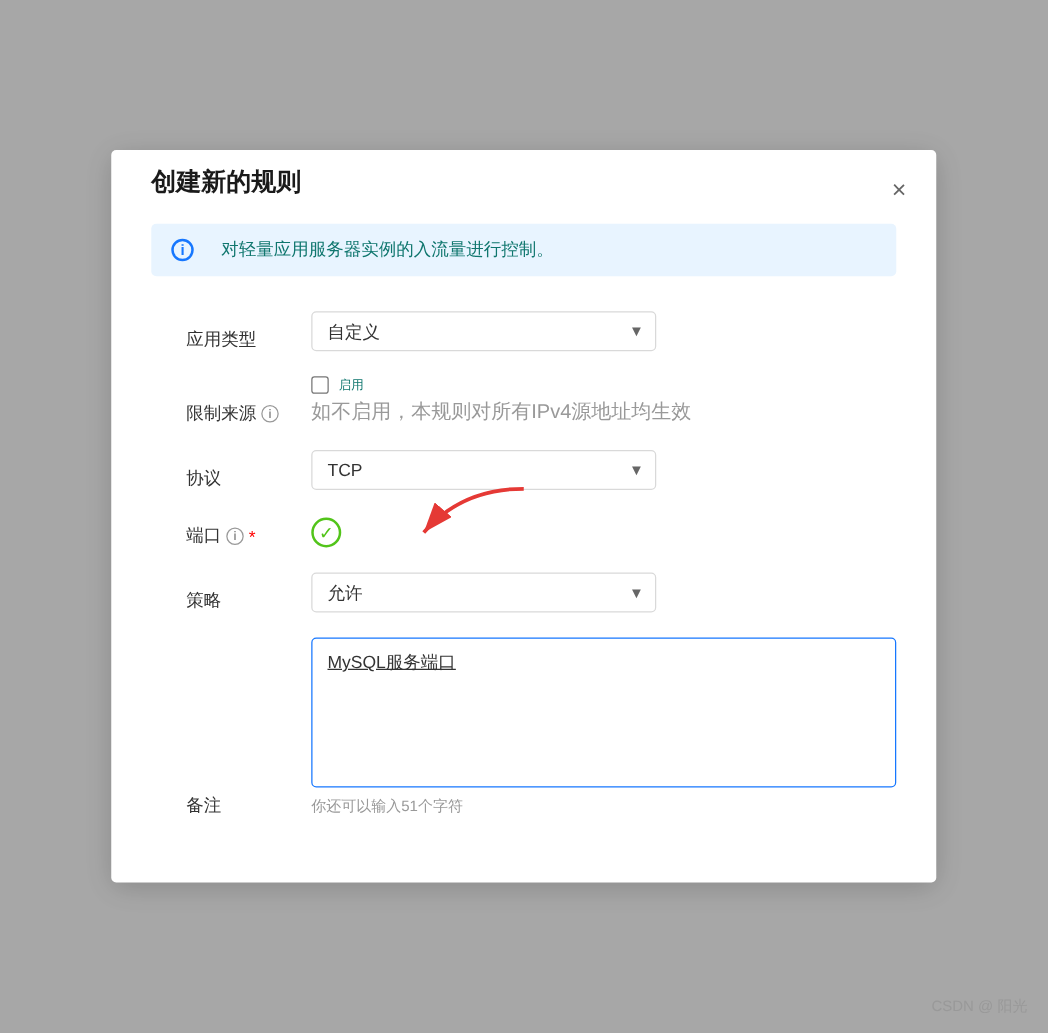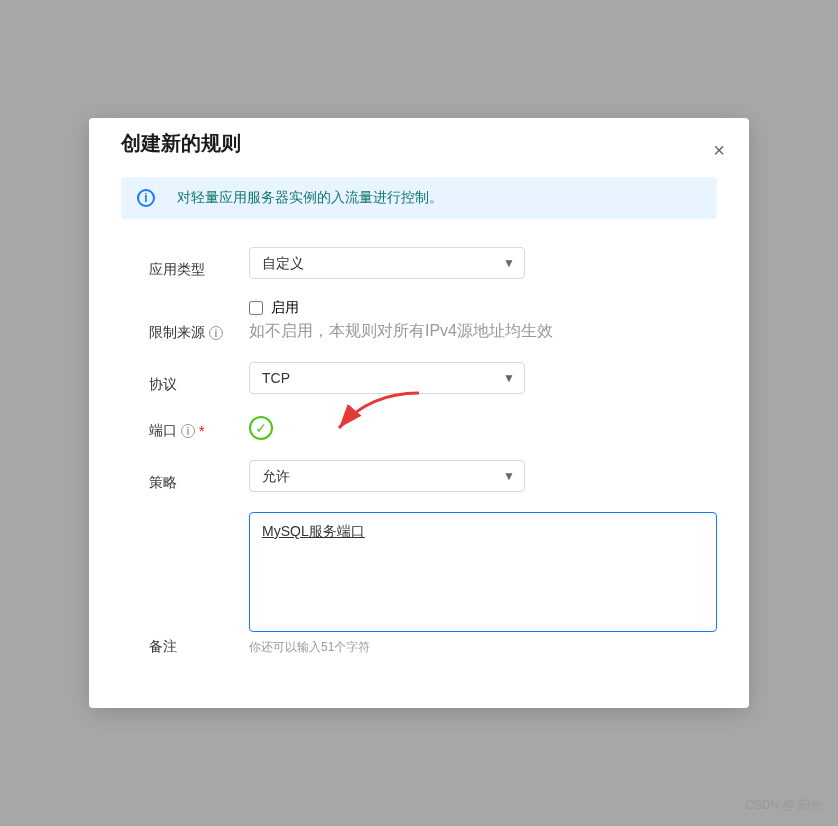--- a/index.html
+++ b/index.html
@@ -163,22 +163,22 @@
 
     .checkbox-field {
       width: 14px;
       height: 14px;
       border: 1px solid #d9d9d9;
       background: #fff;
       cursor: pointer;
     }
 
     .checkbox-label {
-      font-size: 14px;
-      color: #000000;
+      font-size: 10px;
+      color: #0f766e;
     }
 
     .hint-text {
       font-size: 16px;
       color: #999;
       margin-top: 4px;
     }
 
     .port-wrap {
       display: flex;

